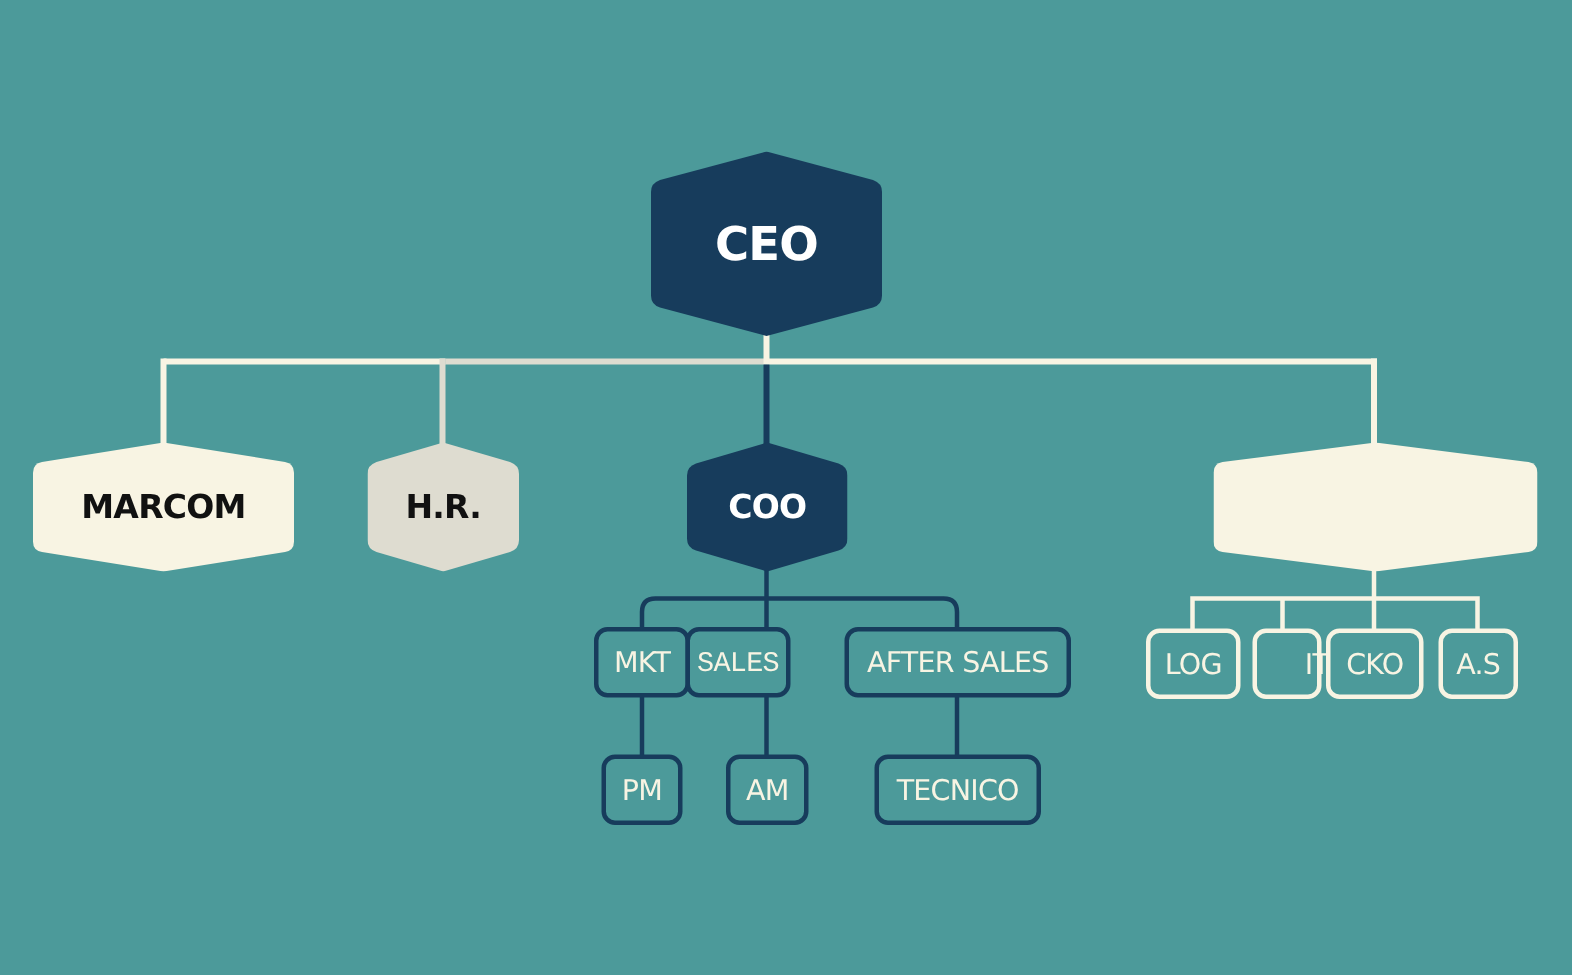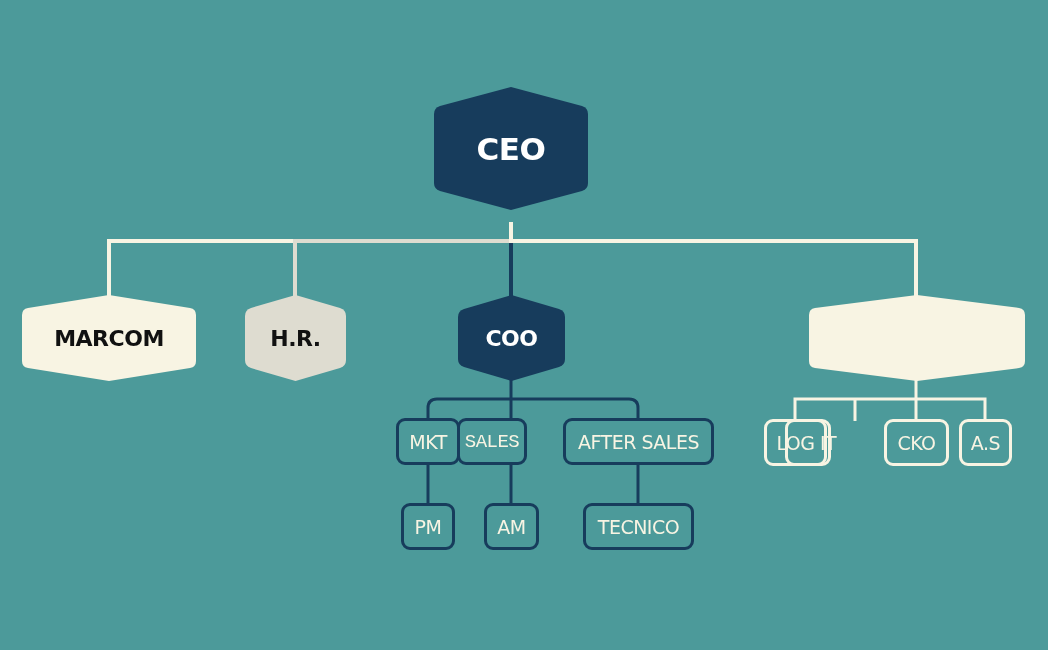--- a/index.html
+++ b/index.html
@@ -31,21 +31,21 @@
   <path d="M428 420 V408 Q428 399 437 399 H629 Q638 399 638 408 V420" fill="none" stroke="#173c5c" stroke-width="3"></path>
   <line x1="428" y1="462" x2="428" y2="505" stroke="#173c5c" stroke-width="3"></line>
   <line x1="511" y1="462" x2="511" y2="505" stroke="#173c5c" stroke-width="3"></line>
   <line x1="638" y1="462" x2="638" y2="505" stroke="#173c5c" stroke-width="3"></line>
 
   <line x1="916" y1="378" x2="916" y2="421" stroke="#f8f4e3" stroke-width="3"></line>
   <path d="M795 421 V399 H985 V421" fill="none" stroke="#f8f4e3" stroke-width="3"></path>
   <line x1="855" y1="399" x2="855" y2="421" stroke="#f8f4e3" stroke-width="3"></line>
 </svg>
 
-<div class="node hex" style="left:434px;top:87px;width:154px;height:123px;color:#fff;font-size:31px;">
+<div class="node hex" style="left:434px;top:101px;width:154px;height:123px;color:#fff;font-size:31px;">
   <svg viewBox="0 0 154 123" preserveAspectRatio="none">
       <path d="M77 0 L148 19 Q154 21 154 27 L154 96 Q154 102 148 104 L77 123 L6 104 Q0 102 0 96 L0 27 Q0 21 6 19 Z" fill="#173c5c"></path>
     </svg>
   <span>CEO</span>
 </div>
 
 <div class="node hex" style="left:22px;top:295px;width:174px;height:86px;color:#111;font-size:22px;">
   <svg viewBox="0 0 174 86" preserveAspectRatio="none">
       <path d="M87 0 L168 13 Q174 14 174 20 L174 66 Q174 72 168 73 L87 86 L6 73 Q0 72 0 66 L0 20 Q0 14 6 13 Z" fill="#f8f4e3"></path>
     </svg>
@@ -88,21 +88,21 @@
 <div class="node box dark" style="left:484px;top:503px;width:55px;height:47px;">
     <span>AM</span>
   </div>
 <div class="node box dark" style="left:583px;top:503px;width:111px;height:47px;">
     <span>TECNICO</span>
   </div>
 
 <div class="node box light" style="left:764px;top:419px;width:63px;height:47px;">
     <span>LOG</span>
   </div>
-<div class="node box light" style="left:785px;top:419px;width:40px;height:47px;padding-left:40px;">
+<div class="node box light" style="left:835px;top:419px;width:40px;height:47px;padding-left:40px;">
     <span>IT</span>
   </div>
 <div class="node box light" style="left:884px;top:419px;width:65px;height:47px;">
     <span>CKO</span>
   </div>
 <div class="node box light" style="left:959px;top:419px;width:53px;height:47px;">
     <span>A.S</span>
   </div>
 
 </body></html>

